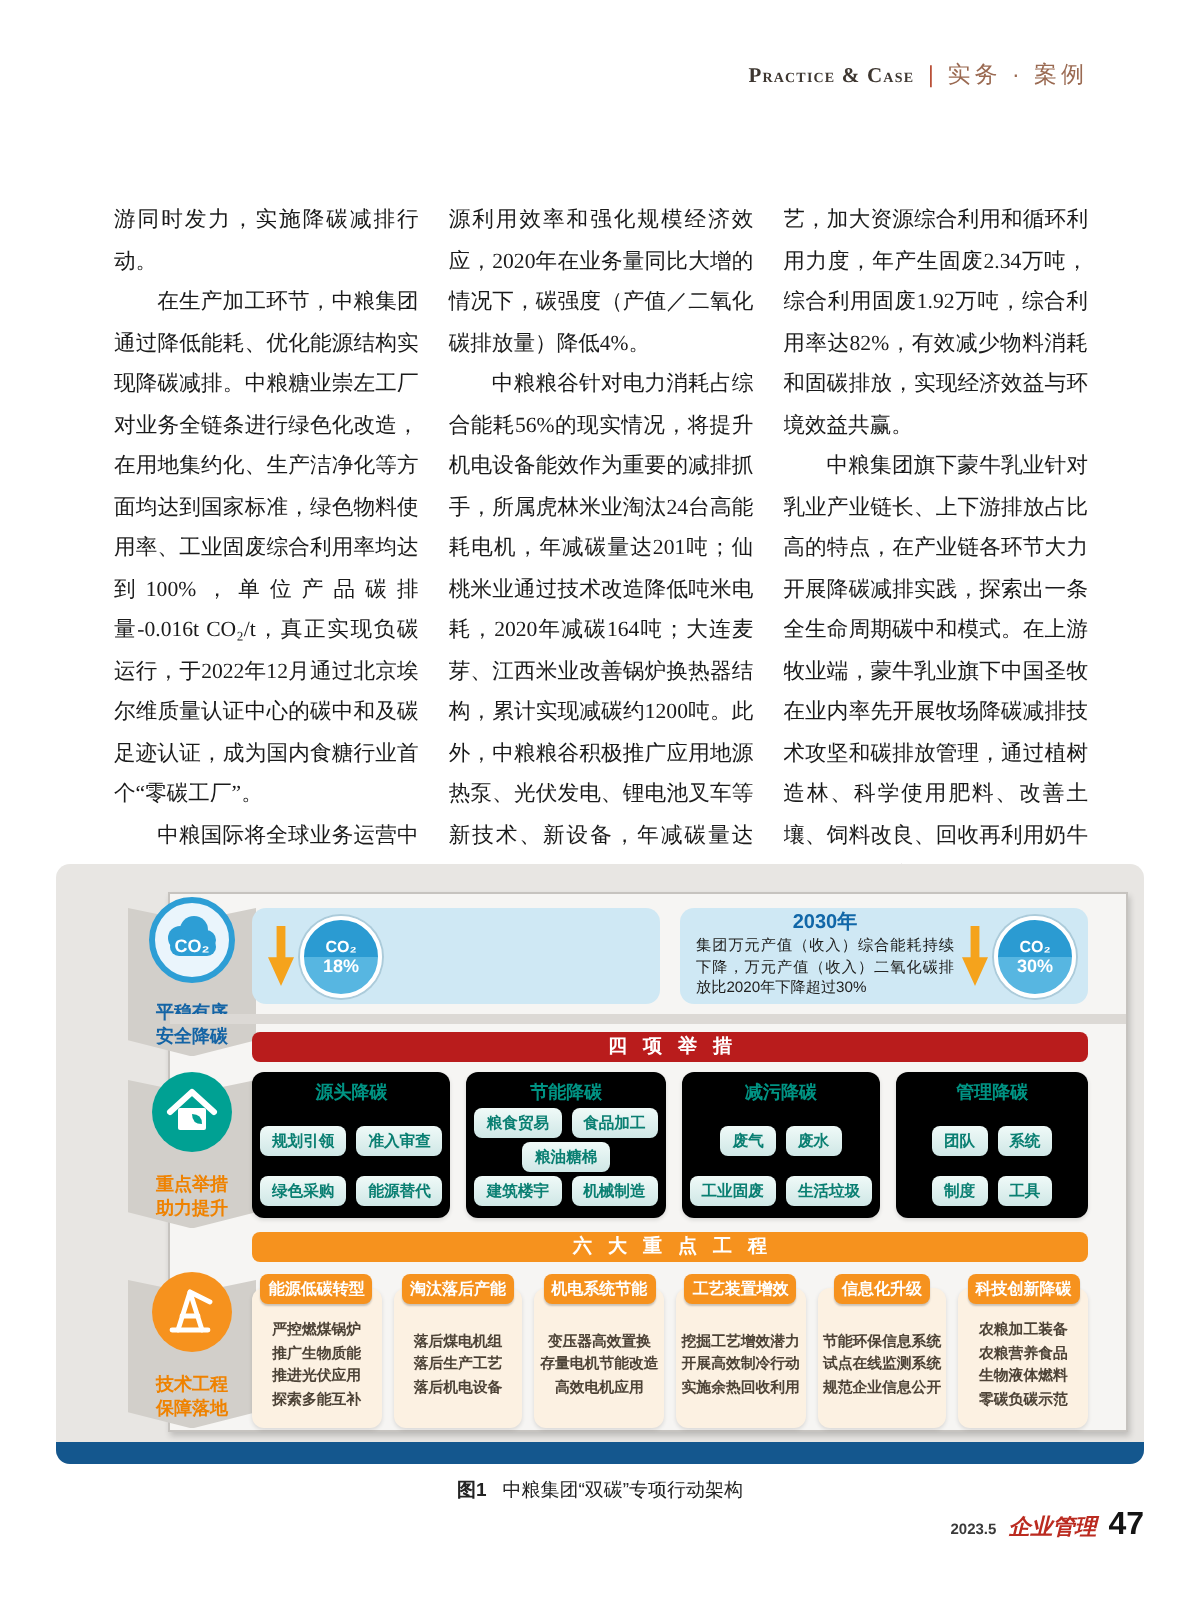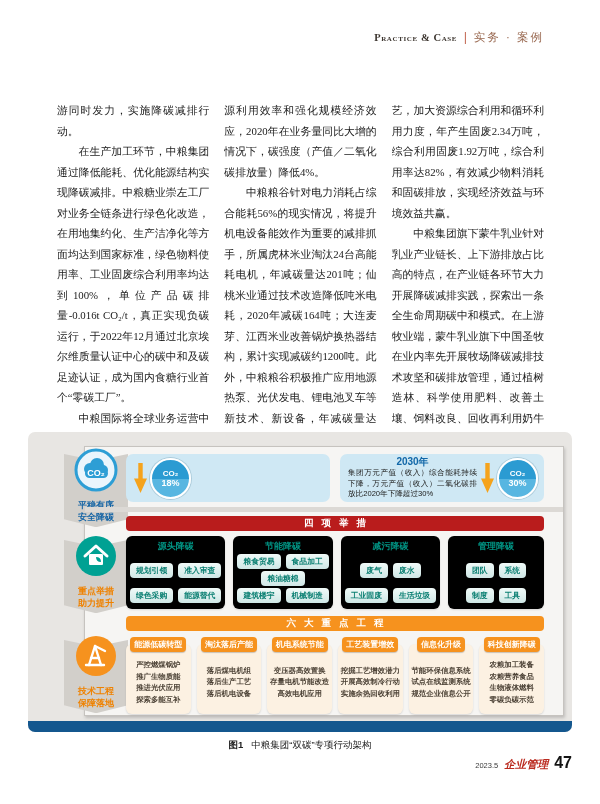--- a/index.html
+++ b/index.html
@@ -77,21 +77,21 @@
   .ptitle{position:absolute;top:-7px;left:50%;transform:translateX(-50%);background:#f6921e;color:#fff;
           font-weight:bold;font-size:8px;line-height:9px;padding:3px 4px;border-radius:4px;white-space:nowrap;
           box-shadow:0 1px 1px rgba(0,0,0,.2);}
   .pitem{font-size:7.4px;font-weight:bold;color:#4d4337;text-align:center;line-height:10.5px;white-space:nowrap;}
 
   
   .caption{position:absolute;top:739px;left:0;right:0;text-align:center;font-family:"Liberation Sans",sans-serif;
            font-size:9.5px;color:#222;}
   .caption b{margin-right:8px;}
   .footer{position:absolute;top:754px;right:28px;display:flex;align-items:baseline;gap:6px;}
-  .f-issue{font-size:7.5px;font-weight:normal;color:#3a3a3a;font-family:"Liberation Sans",sans-serif;}
+  .f-issue{font-size:7.5px;font-weight:bold;color:#3a3a3a;font-family:"Liberation Sans",sans-serif;}
   .f-journal{font-size:11px;font-weight:bold;font-style:italic;color:#bb2b20;}
   .f-page{font-size:16px;font-weight:bold;color:#141414;font-family:"Liberation Sans",sans-serif;}
 </style>
 </head>
 <body>
 
 <div class="page">
 
   <div class="hdr">
     <span class="hdr-en">Practice &amp; Case</span>

